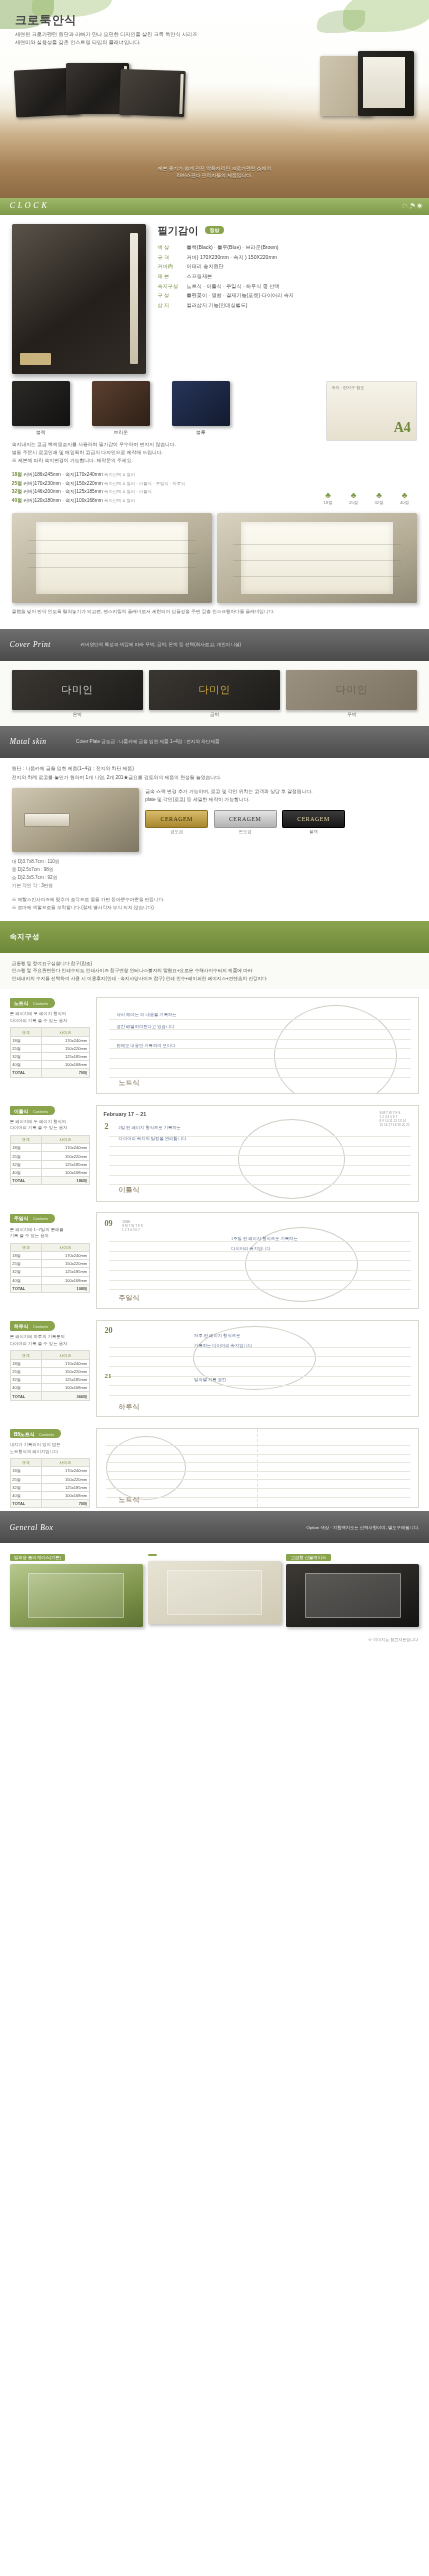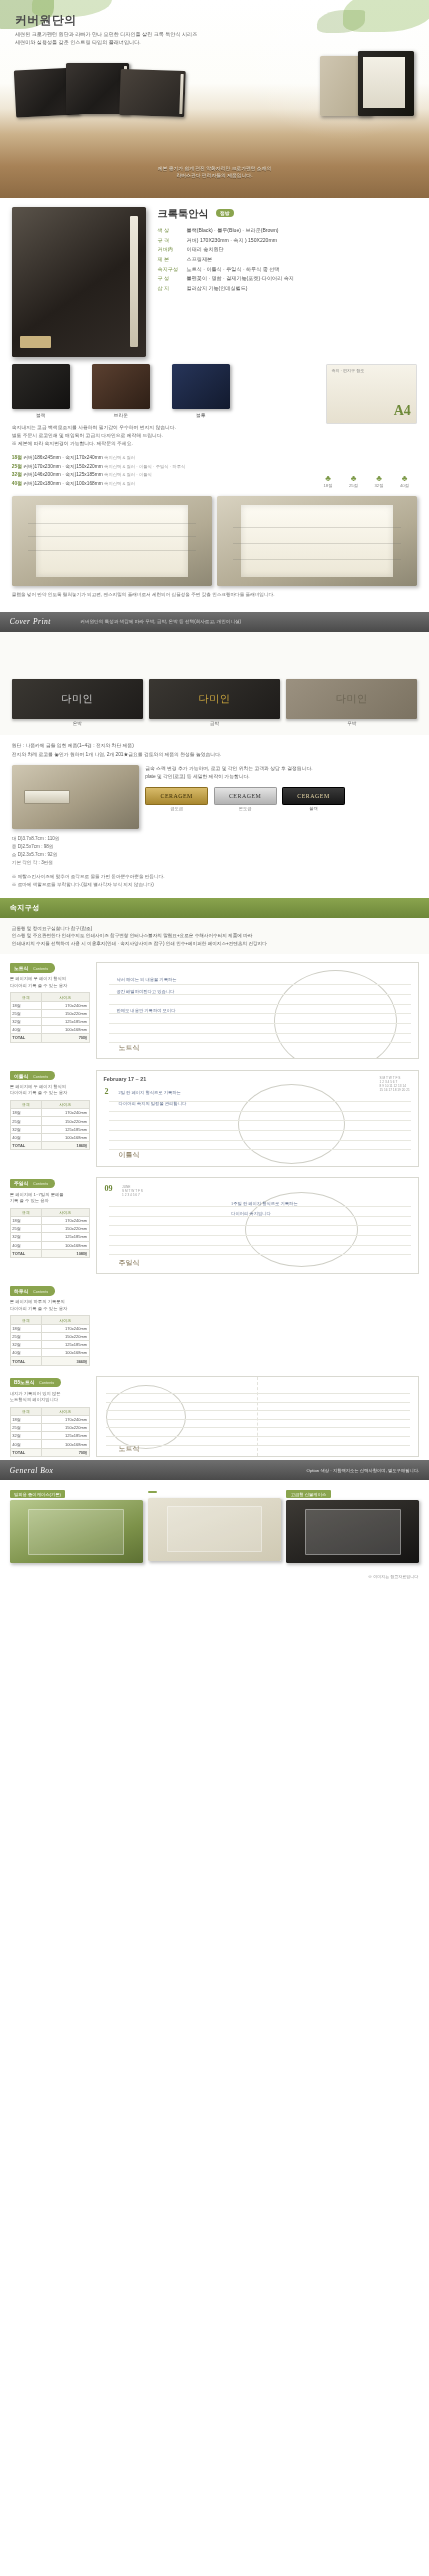--- a/index.html
+++ b/index.html
@@ -124,35 +124,35 @@
   .photo-duo { display:flex; gap:5.4px; padding:7.5px 11.8px 0; }
   .photo-duo .ph { flex:1; height:90px; border-radius:1.6px; position:relative; overflow:hidden;
     background:linear-gradient(160deg,#d8d2c0,#b3ab94 60%,#8e8874); box-shadow:1.1px 1.1px 3.8px rgba(0,0,0,.25); }
   .photo-duo .ph .pg { position:absolute; left:12%; top:10%; width:76%; height:80%;
     background:linear-gradient(#fdfbf3,#ece7d6); box-shadow:inset 0 0 7.5px rgba(0,0,0,.12); }
   .photo-duo .ph .ln { position:absolute; left:8%; right:8%; height:0.5px; background:rgba(120,120,110,.25); }
   .note-caption { padding:5.4px 11.8px 8.6px; font-size:4.6px; line-height:1.7; color:#666; }
 
   
   .band-head {
-    height:20px; background:linear-gradient(#6f6f6f,#4a4a4a);
+    height:32px; background:linear-gradient(#6f6f6f,#4a4a4a);
     display:flex; align-items:center; padding:0 9.7px; position:relative;gap:22px;
   }
   .band-head .bh-t {
     font-family:"Liberation Serif", serif; font-style:italic; font-size:7.5px; color:#fff;
     letter-spacing:0.5px;
   }
   .band-head .bh-d { margin-left:7.5px; font-size:4.6px; color:#d9d9d9; }
   .band-green { background:linear-gradient(#8aa44e,#6d8739); }
 
   
   .cover-print { padding:8.6px 11.8px; display:flex; gap:6.4px; background:#fafaf7; }
   .cp-card { flex:1; text-align:center; }
   .cp-card .sw { height:40px; border-radius:1.1px; display:flex; align-items:center; justify-content:center;
-    box-shadow:0.5px 1.1px 2.7px rgba(0,0,0,.25);margin-top:38px; }
+    box-shadow:0.5px 1.1px 2.7px rgba(0,0,0,.25); }
   .cp-card .sw span { font-family:"Liberation Serif", serif; font-size:10.2px; letter-spacing:0.5px; }
   .cp-card .nm { font-size:4.6px; margin-top:2.7px; color:#555; }
 
   
   .metal { padding:7.5px 11.8px 9.7px; background:#fff; }
   .metal-lead { font-size:4.8px; line-height:1.7; color:#555; }
   .metal-grid { display:flex; gap:6.4px; margin-top:6.4px; align-items:flex-start; }
   .metal-photo { width:127px; height:64px; border-radius:1.6px;
     background:linear-gradient(150deg,#cfc7b2,#a79d85 55%,#7e7764); position:relative;
     box-shadow:1.1px 1.1px 3.8px rgba(0,0,0,.25); }
@@ -227,21 +227,21 @@
 <body>
 
 <div class="page">
 
   <section class="hero">
     <div class="hero-leaf" style="left:-9.7px;top:-8.6px;width:64px;height:38px;"></div>
     <div class="hero-leaf" style="left:32px;top:-15px;width:80px;height:32px;background:rgba(140,180,90,.35);"></div>
     <div class="hero-leaf" style="right:-5.4px;top:-10.7px;width:91px;height:43px;background:rgba(150,190,100,.4);"></div>
     <div class="hero-leaf" style="right:64px;top:9.7px;width:48px;height:23.6px;background:rgba(120,160,70,.3);"></div>
 
-    <div class="hero-title">커버원단의</div>
+    <div class="hero-title">크로툭안식</div>
     <div class="hero-sub" style="white-space: pre-line;">세련된 크로가펜턴 원단과 라빠가 만나 모던한 디자인을 살린 크록 툭안식 시리즈
 세련미와 실용성을 갖춘 인스트링 타입의 플래너입니다.</div>
 
     <div class="hero-photos">
       <div class="bk b1">
           <div class="edge"></div>
         </div>
       <div class="bk b2">
           <div class="edge"></div>
         </div>
@@ -254,30 +254,34 @@
       <div class="hr-book a"></div>
       <div class="hr-book b">
           <div class="white"></div>
         </div>
     </div>
 
     <div class="hero-foot" style="white-space: pre-line;">제본 중기가 쉽게 편진 악화자리만 크로가펜턴 소재의
 라버스관다 편리자들의 제품입니다.</div>
   </section>
 
+  <section class="clock-strip">
+    <div class="label">CLOCK</div>
+    <div class="deco">☁ ☂ ☀</div>
+  </section>
 
   <section class="spec">
     <div class="spec-row">
       <div class="spec-photo">
         <div class="band"></div>
         <div class="tag"></div>
       </div>
       <div class="spec-info">
         <div class="spec-title">
-          <span>크록툭안식</span>
+          <span>필기감이</span>
           <span class="chip">정방</span>
         </div>
         <div class="spec-list">
           <div class="spec-item">
             <div class="k">색      상</div>
             <div class="v">블랙(Black) · 블루(Blue) · 브라운(Brown)</div>
           </div>
           <div class="spec-item">
             <div class="k">규      격</div>
             <div class="v">커버) 170X230mm · 속지 ) 150X220mm</div>
@@ -398,20 +402,24 @@
       <div class="cp-card">
         <div class="sw" style="background:linear-gradient(140deg,#9b9180,#7b7261);">
           <span style="color:#6a6352;">다미인</span>
         </div>
         <div class="nm">무박</div>
       </div>
     </div>
   </section>
 
   <section>
+    <div class="band-head">
+      <div class="bh-t">Matal skin</div>
+      <div class="bh-d">Cover Plate  금도금 : 나품카에 금을 입힌 제품 1~4겹 : 전지와 차단제품</div>
+    </div>
     <div class="metal">
       <div class="metal-lead" style="white-space: pre-line;">원단 : 나품카에 금을 입힌 제품(1~4겹 : 전지와 차단 제품)
 전지와 차례 로고를  놓인가 원하며 1개 나염, 2개 201★금요를 검토와의 제품의 완성을 높였습니다.</div>
       <div class="metal-grid">
         <div class="metal-photo">
           <div class="plate"></div>
         </div>
         <div class="metal-right">
           <div class="metal-note" style="white-space: pre-line;">금속 스펙 변경 추가 가능하며, 로고 및 각인 위치는 고객과 상담 후 결정됩니다.
 plate 및 각인(로고) 등 세밀한 제작이 가능합니다.</div>
@@ -642,20 +650,35 @@
                 <td>40절</td>
                 <td class="r">100x168mm</td>
               </tr>
           <tr class="tot">
                 <td>TOTAL</td>
                 <td class="r">366매</td>
               </tr>
         </tbody>
           </table>
       </div>
+      <div class="lb-page">
+        <div class="daynum" style="position:absolute;left:7.5px;top:5.4px;">20</div>
+        <div class="circle" style="left:30%;top:5.4px;width:123px;height:64px;"></div>
+        <div class="rule" style="top:26px"></div>
+          <div class="rule" style="top:35px"></div>
+        <div class="rule" style="top:45px"></div>
+          <div class="rule" style="top:55px"></div>
+        <div class="rule" style="top:64px"></div>
+          <div class="rule" style="top:74px"></div>
+        <div class="hw" style="left:97px;top:11.8px;">하루 한 페이지 형식으로</div>
+        <div class="hw" style="left:97px;top:21.5px;">기록하는 다이어리 속지입니다</div>
+        <div class="daynum" style="position:absolute;left:7.5px;top:51px;font-size:7px;">21</div>
+        <div class="hw" style="left:97px;top:56px;">일자별 기록 공간</div>
+        <div class="hw big" style="left:21.5px;bottom:4.3px;">하루식</div>
+      </div>
     </div>
 
     <div class="layout-block">
       <div class="lb-left">
         <span class="lb-tab">
           <span>B5노트식</span>
           <span class="c">Contents</span>
         </span>
         <div class="lb-caption" style="white-space: pre-line;">내지가 기록되어 있지 않은
 노트형식의 페이지입니다</div>

